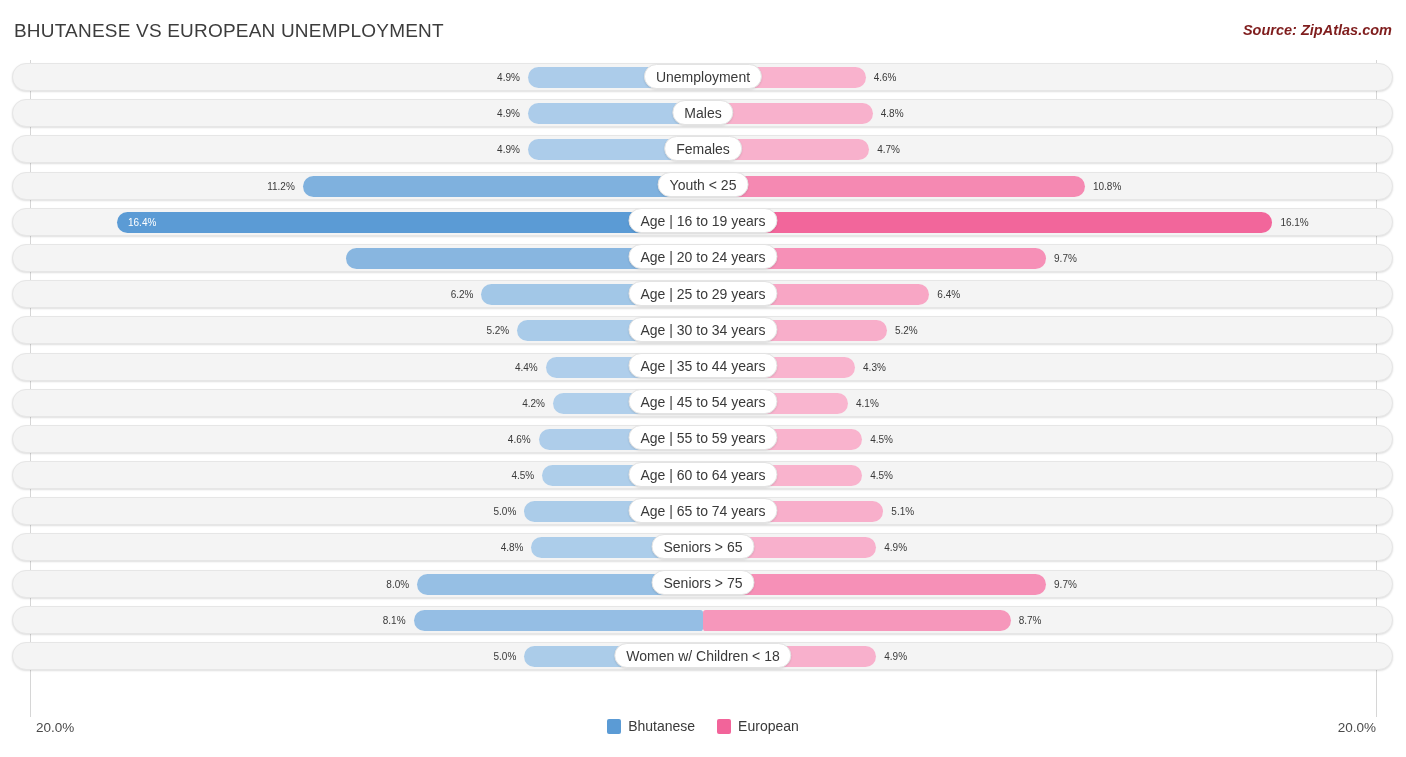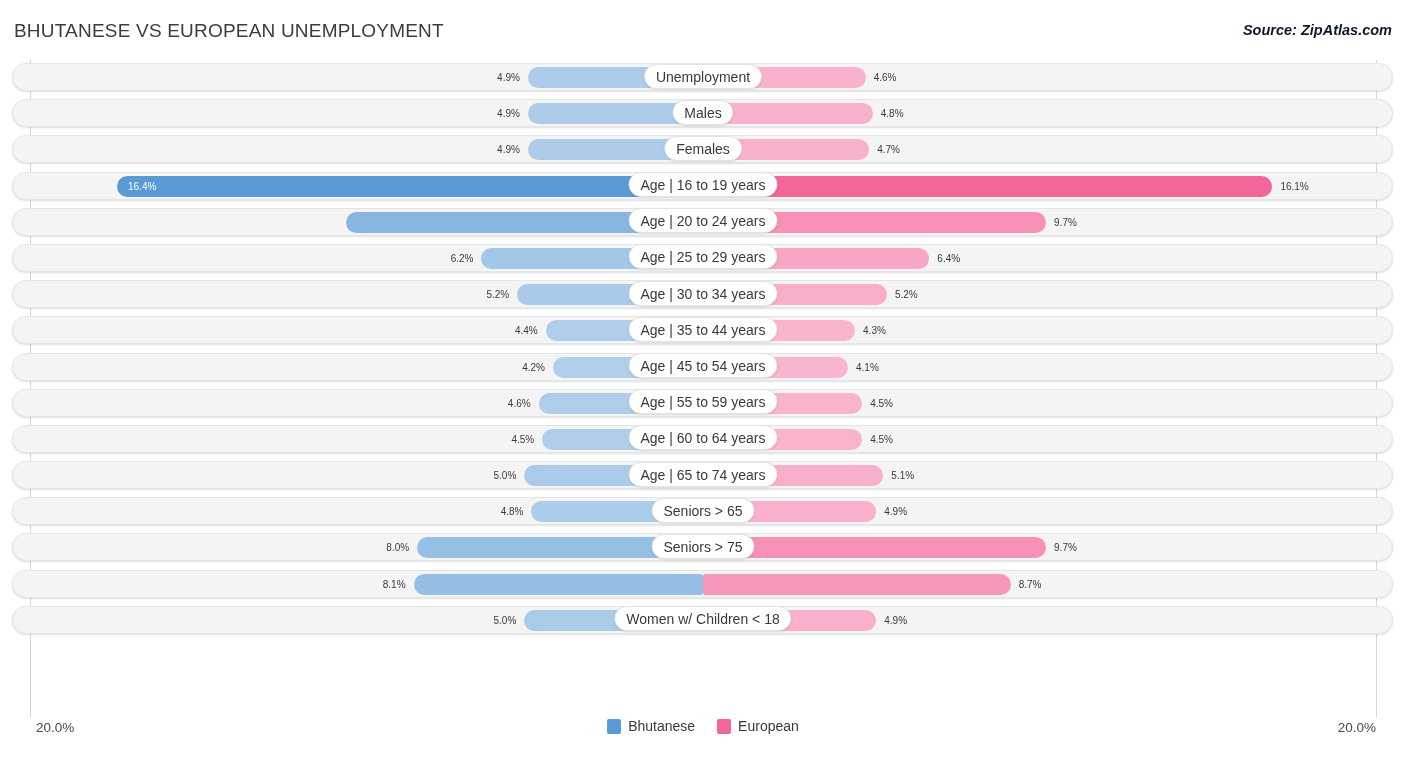--- a/index.html
+++ b/index.html
@@ -33,21 +33,21 @@
     color: #3c3c3c;
     white-space: nowrap;
   }
   .source {
     position: absolute;
     right: 14px;
     top: 22px;
     font-size: 14.5px;
     font-style: italic;
     font-weight: bold;
-    color: #0f172a;
+    color: #7f1d1d;
     white-space: nowrap;
   }
 
   
   .plot {
     position: absolute;
     left: 0;
     top: 60px;
     width: 1406px;
     height: 660px;
@@ -211,20 +211,28 @@
       <div class="row">
         <div class="track"></div>
         <div class="bar left" style="left: 527.915px; width: 175.085px; background: rgb(172, 204, 234);"></div>
         <div class="bar right" style="left: 703px; width: 166.22px; background: rgb(248, 177, 204);"></div>
         <div class="val left-out" style="left: 441.915px; width: 78px;">4.9%</div>
         <div class="val right-out" style="left: 877.22px;">4.7%</div>
         <div class="center-label">Females</div>
       </div>
       <div class="row">
         <div class="track"></div>
+        <div class="bar left" style="left: 302.805px; width: 400.195px; background: rgb(127, 177, 222);"></div>
+        <div class="bar right" style="left: 703px; width: 381.951px; background: rgb(245, 137, 178);"></div>
+        <div class="val left-out" style="left: 216.805px; width: 78px;">11.2%</div>
+        <div class="val right-out" style="left: 1092.95px;">10.8%</div>
+        <div class="center-label">Youth &lt; 25</div>
+      </div>
+      <div class="row">
+        <div class="track"></div>
         <div class="bar left" style="left: 117px; width: 586px; background: rgb(91, 155, 213);"></div>
         <div class="bar right" style="left: 703px; width: 569.39px; background: rgb(242, 102, 155);"></div>
         <div class="val inside" style="left: 128px;">16.4%</div>
         <div class="val right-out" style="left: 1280.39px; text-align: center;">16.1%</div>
         <div class="center-label">Age | 16 to 19 years</div>
       </div>
       <div class="row">
         <div class="track"></div>
         <div class="bar left" style="left: 345.683px; width: 357.317px; background: rgb(136, 182, 224);"></div>
         <div class="bar right" style="left: 703px; width: 343.049px; background: rgb(246, 144, 183);"></div>

